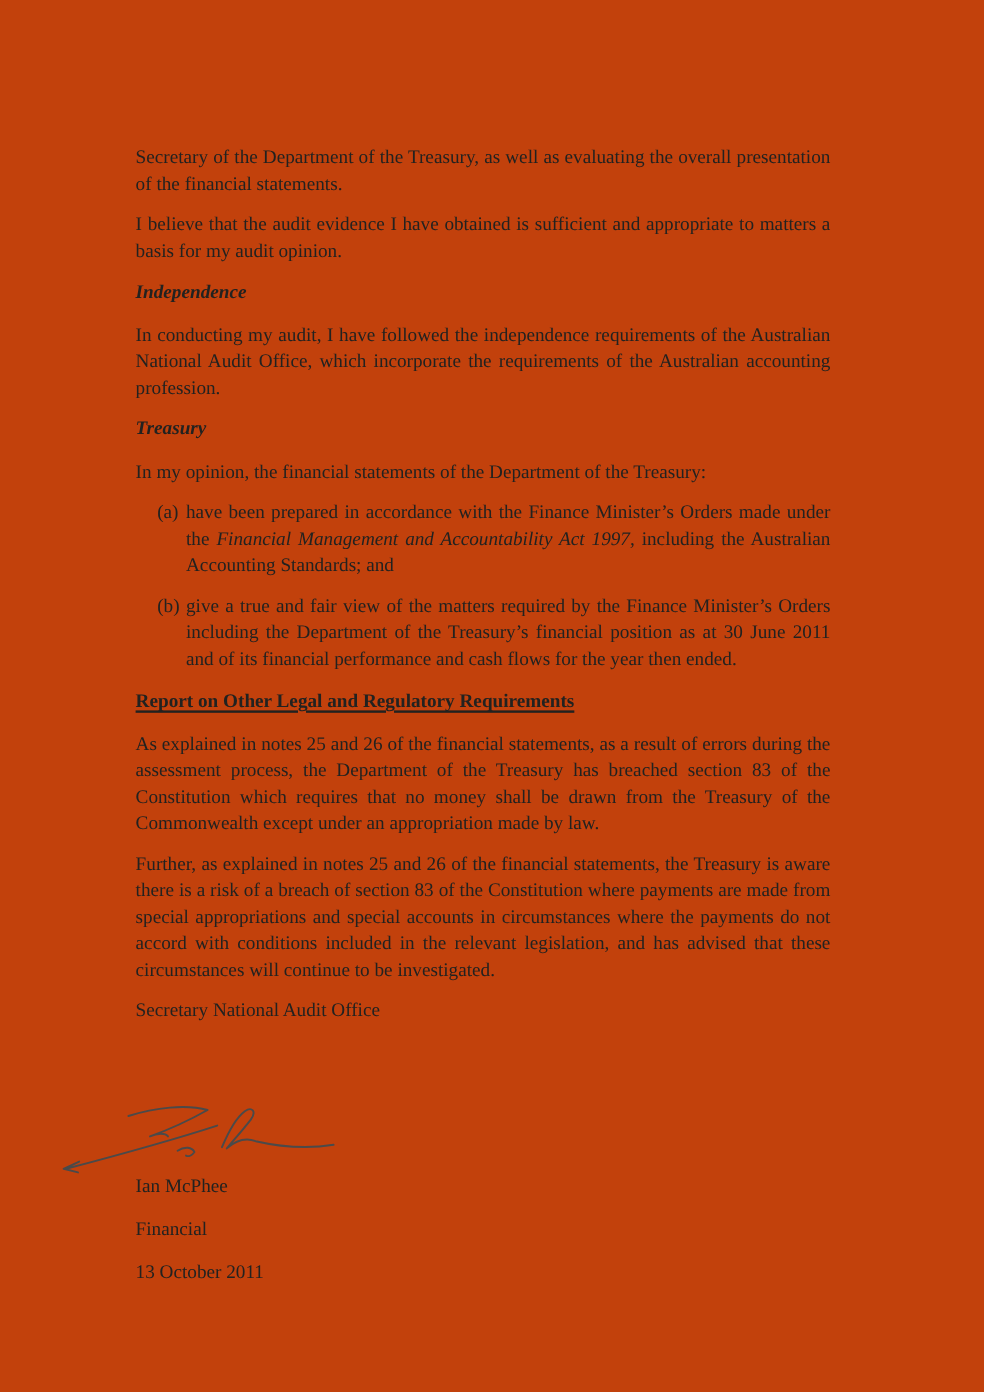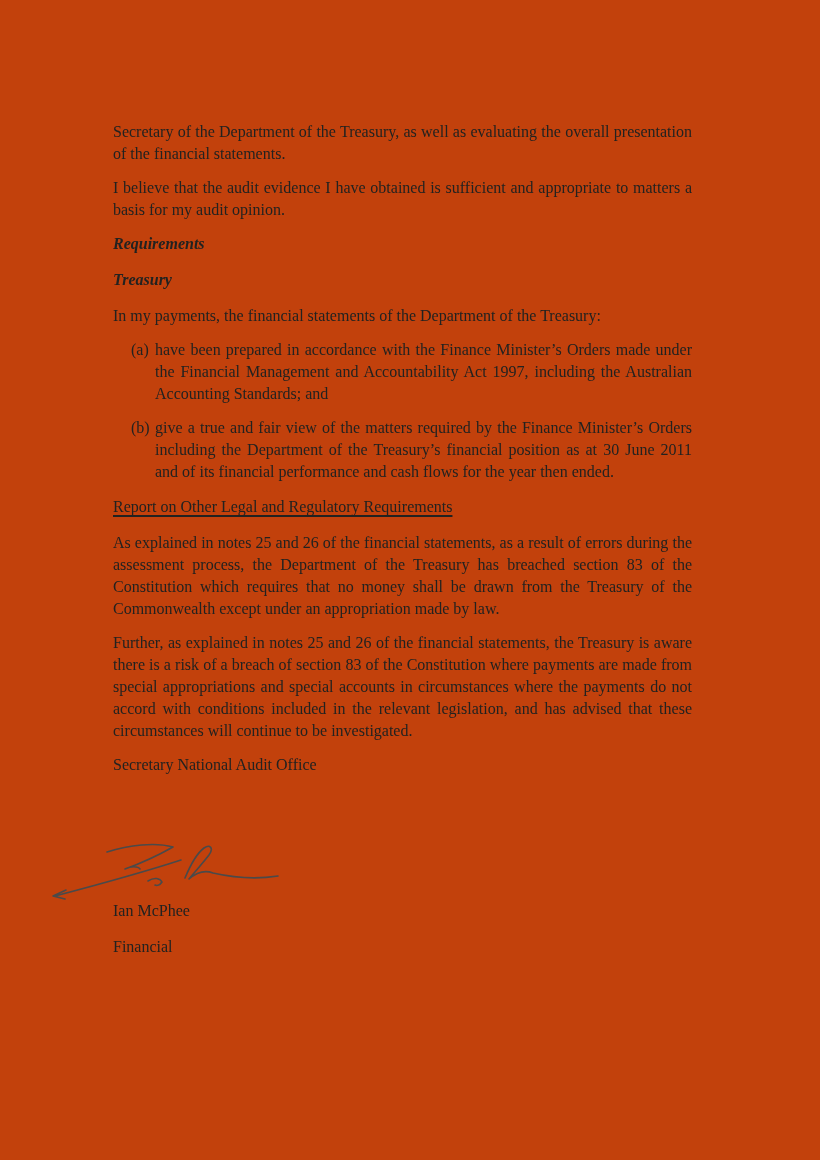--- a/index.html
+++ b/index.html
@@ -28,21 +28,21 @@
     margin: 0 0 12px 0;
     text-align: justify;
   }
   .subheading {
     margin: 2px 0 14px 0;
     font-weight: bold;
     font-style: italic;
   }
   .section-heading {
     margin: 2px 0 14px 0;
-    font-weight: normal;
+    font-weight: bold;
   }
   .section-heading .underlined {
     text-decoration: underline;
     text-underline-offset: 3px;
     text-decoration-thickness: 1.5px;
   }
   .list-item {
     position: relative;
     margin: 2px 0 7px 0;
     padding-left: 42px;
@@ -50,20 +50,21 @@
   }
   .list-item .marker {
     position: absolute;
     left: 18px;
     top: 0;
   }
   .list-item + .list-item {
     margin-top: 12px;
   }
   .italic {
+    font-style: italic;
   }
   .spacer-after-list {
     height: 4px;
   }
   .org-line {
     margin: 6px 0 0 0;
   }
   .signature-block {
     position: relative;
     height: 124px;
@@ -82,26 +83,27 @@
 </head>
 <body>
 
 <div class="page">
   <div class="content">
 
     <p class="para">Secretary of the Department of the Treasury, as well as evaluating the overall presentation of the financial statements.</p>
 
     <p class="para">I believe that the audit evidence I have obtained is sufficient and appropriate to matters a basis for my audit opinion.</p>
 
-    <p class="subheading">Requirements</p>
+    <p class="subheading">Independence</p>
 
+    <p class="para">In conducting my audit, I have followed the independence requirements of the Australian National Audit Office, which incorporate the requirements of the Australian accounting profession.</p>
 
     <p class="subheading">Treasury</p>
 
-    <p class="para">In my payments, the financial statements of the Department of the Treasury:</p>
+    <p class="para">In my opinion, the financial statements of the Department of the Treasury:</p>
 
     <div class="list-item">
       <span class="marker">(a)</span><span>have been prepared in accordance with the Finance Minister’s Orders made under the </span><span class="italic">Financial Management and Accountability Act 1997,</span><span> including the Australian Accounting Standards; and</span>
     </div>
 
     <div class="list-item">
       <span class="marker">(b)</span><span>give a true and fair view of the matters required by the Finance Minister’s Orders including the Department of the Treasury’s financial position as at 30 June 2011 and of its financial performance and cash flows for the year then ended.</span>
     </div>
 
     <div class="spacer-after-list"></div>
@@ -118,15 +120,16 @@
       <svg class="signature-svg" viewBox="0 0 240 68" fill="none" stroke="#4a4a4a" stroke-width="1.6" stroke-linecap="round" stroke-linejoin="round">
         <path d="M21 54 L8 60 L20 63 M10 60 C 48 50, 96 37, 136 24"></path>
         <path d="M62 16 C 84 9, 110 6, 128 11 C 112 20, 94 28, 80 33 C 86 30, 93 30, 95 33"></path>
         <path d="M103 45 C 109 41, 115 42, 117 46 C 115 49, 112 50, 110 49"></path>
         <path d="M140 42 C 145 30, 151 18, 159 12 C 165 8, 169 12, 164 19 C 157 28, 149 37, 144 43 C 152 36, 160 34, 168 37 C 190 42, 214 43, 233 40"></path>
       </svg>
     </div>
 
     <p class="address-line">Ian McPhee</p>
     <p class="address-line">Financial</p>
+    <p class="address-line">13 October 2011</p>
 
   </div>
 </div>
 
 </body></html>

